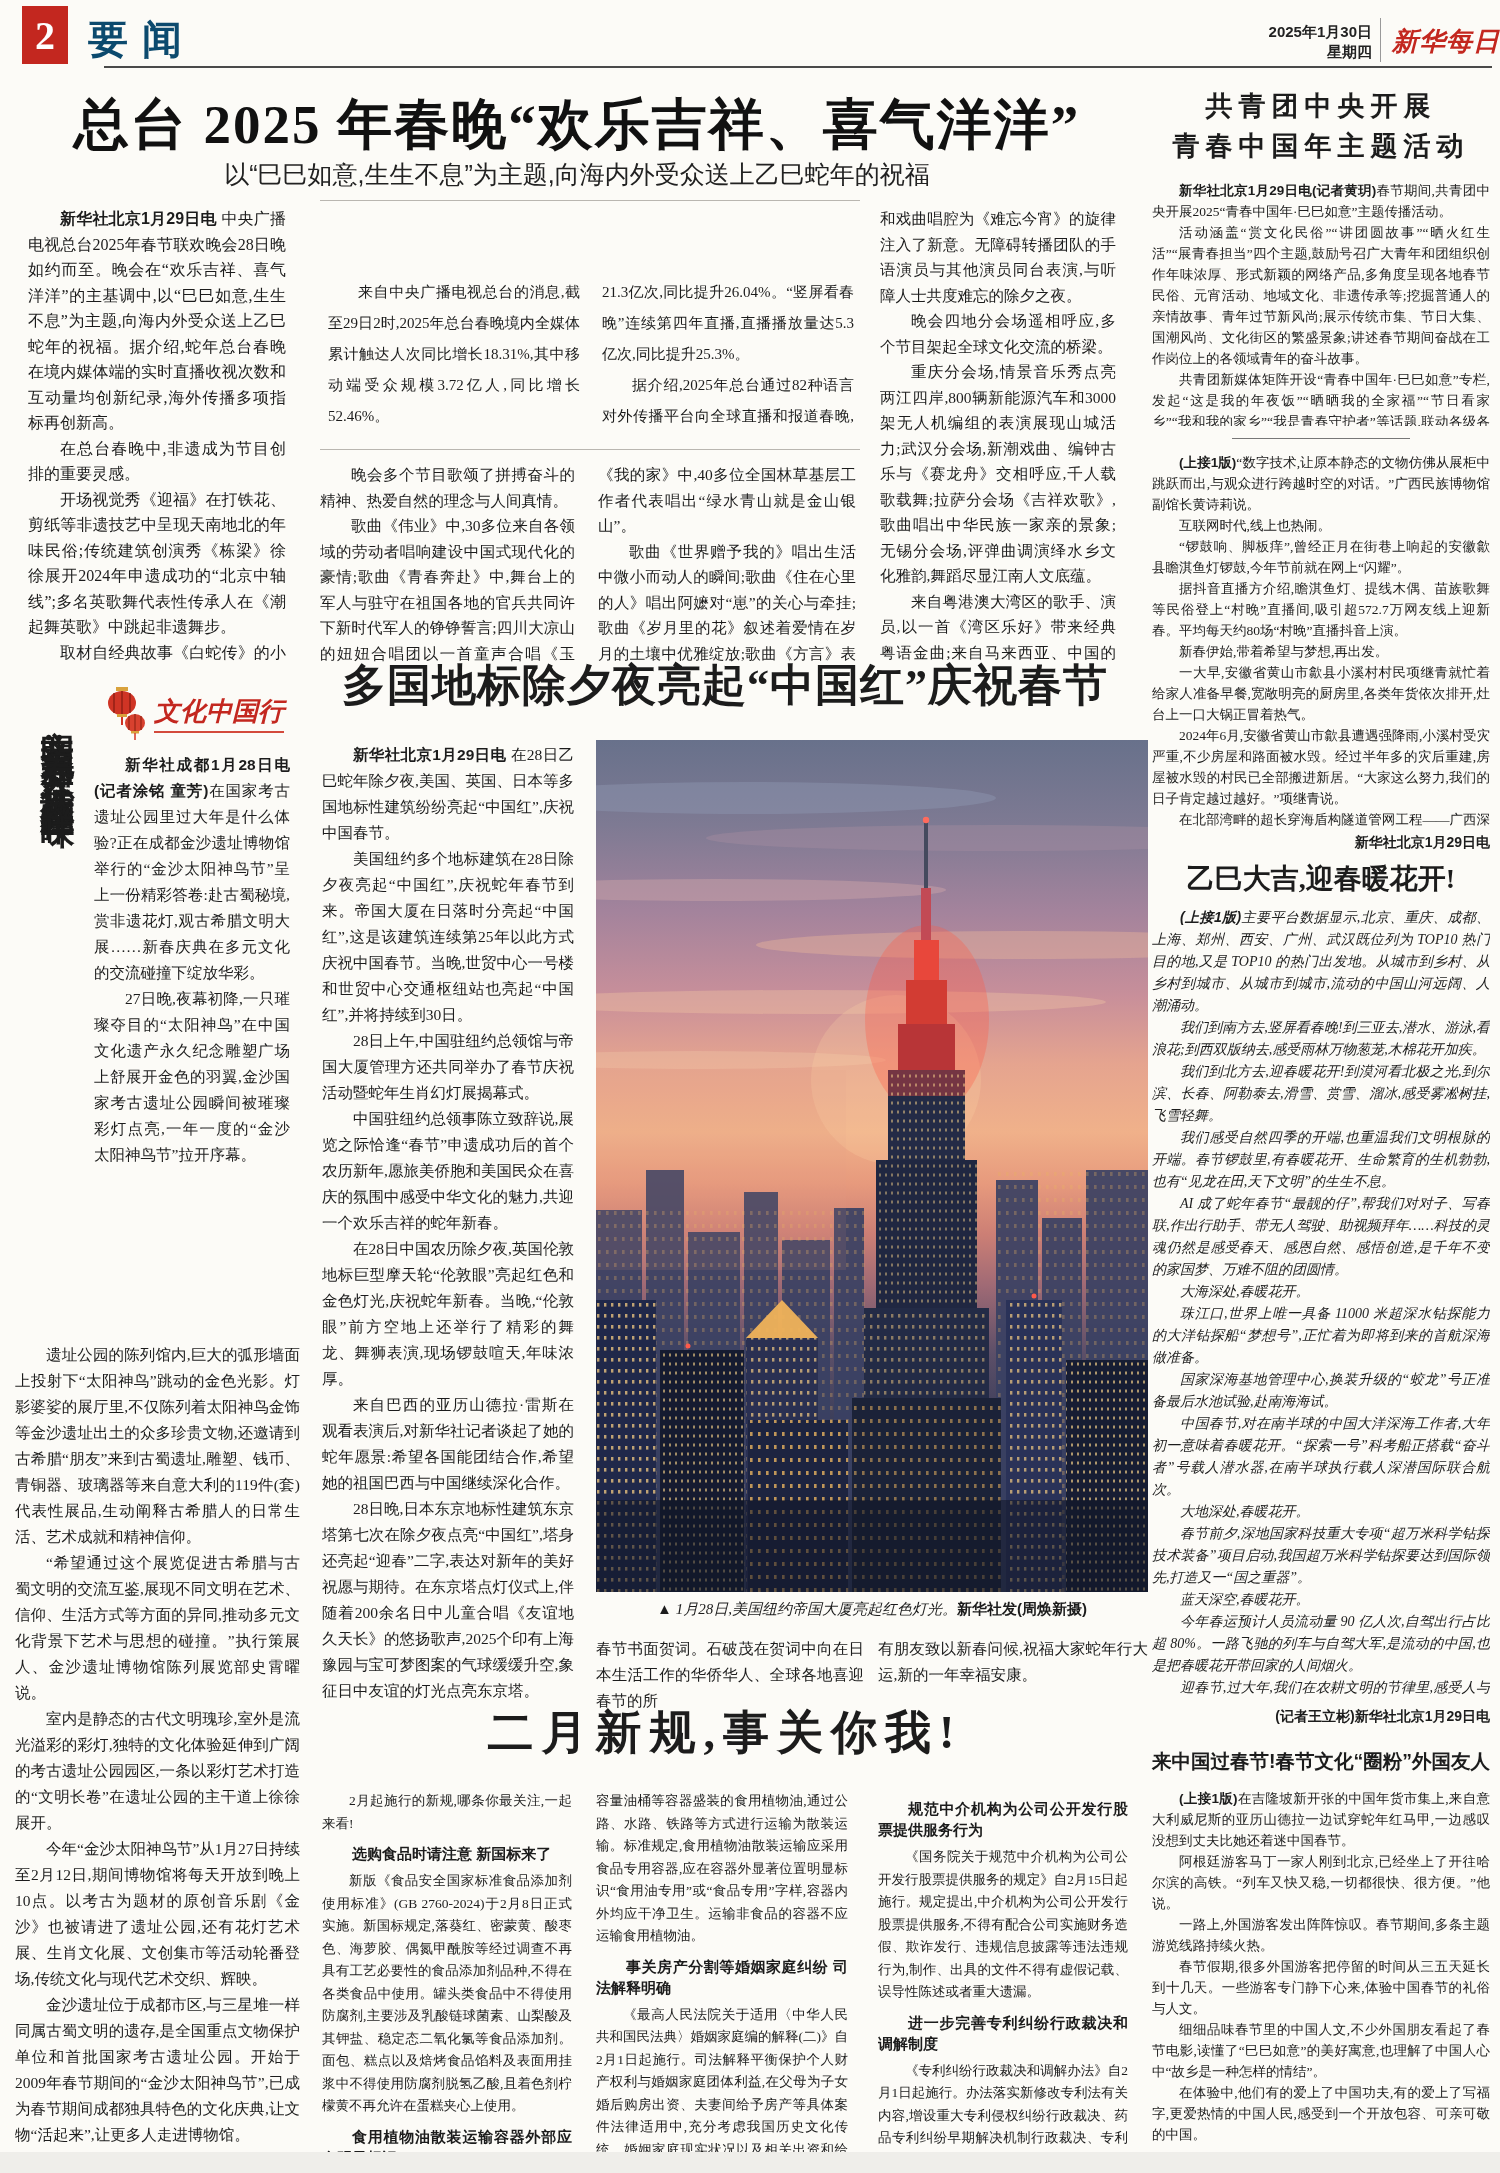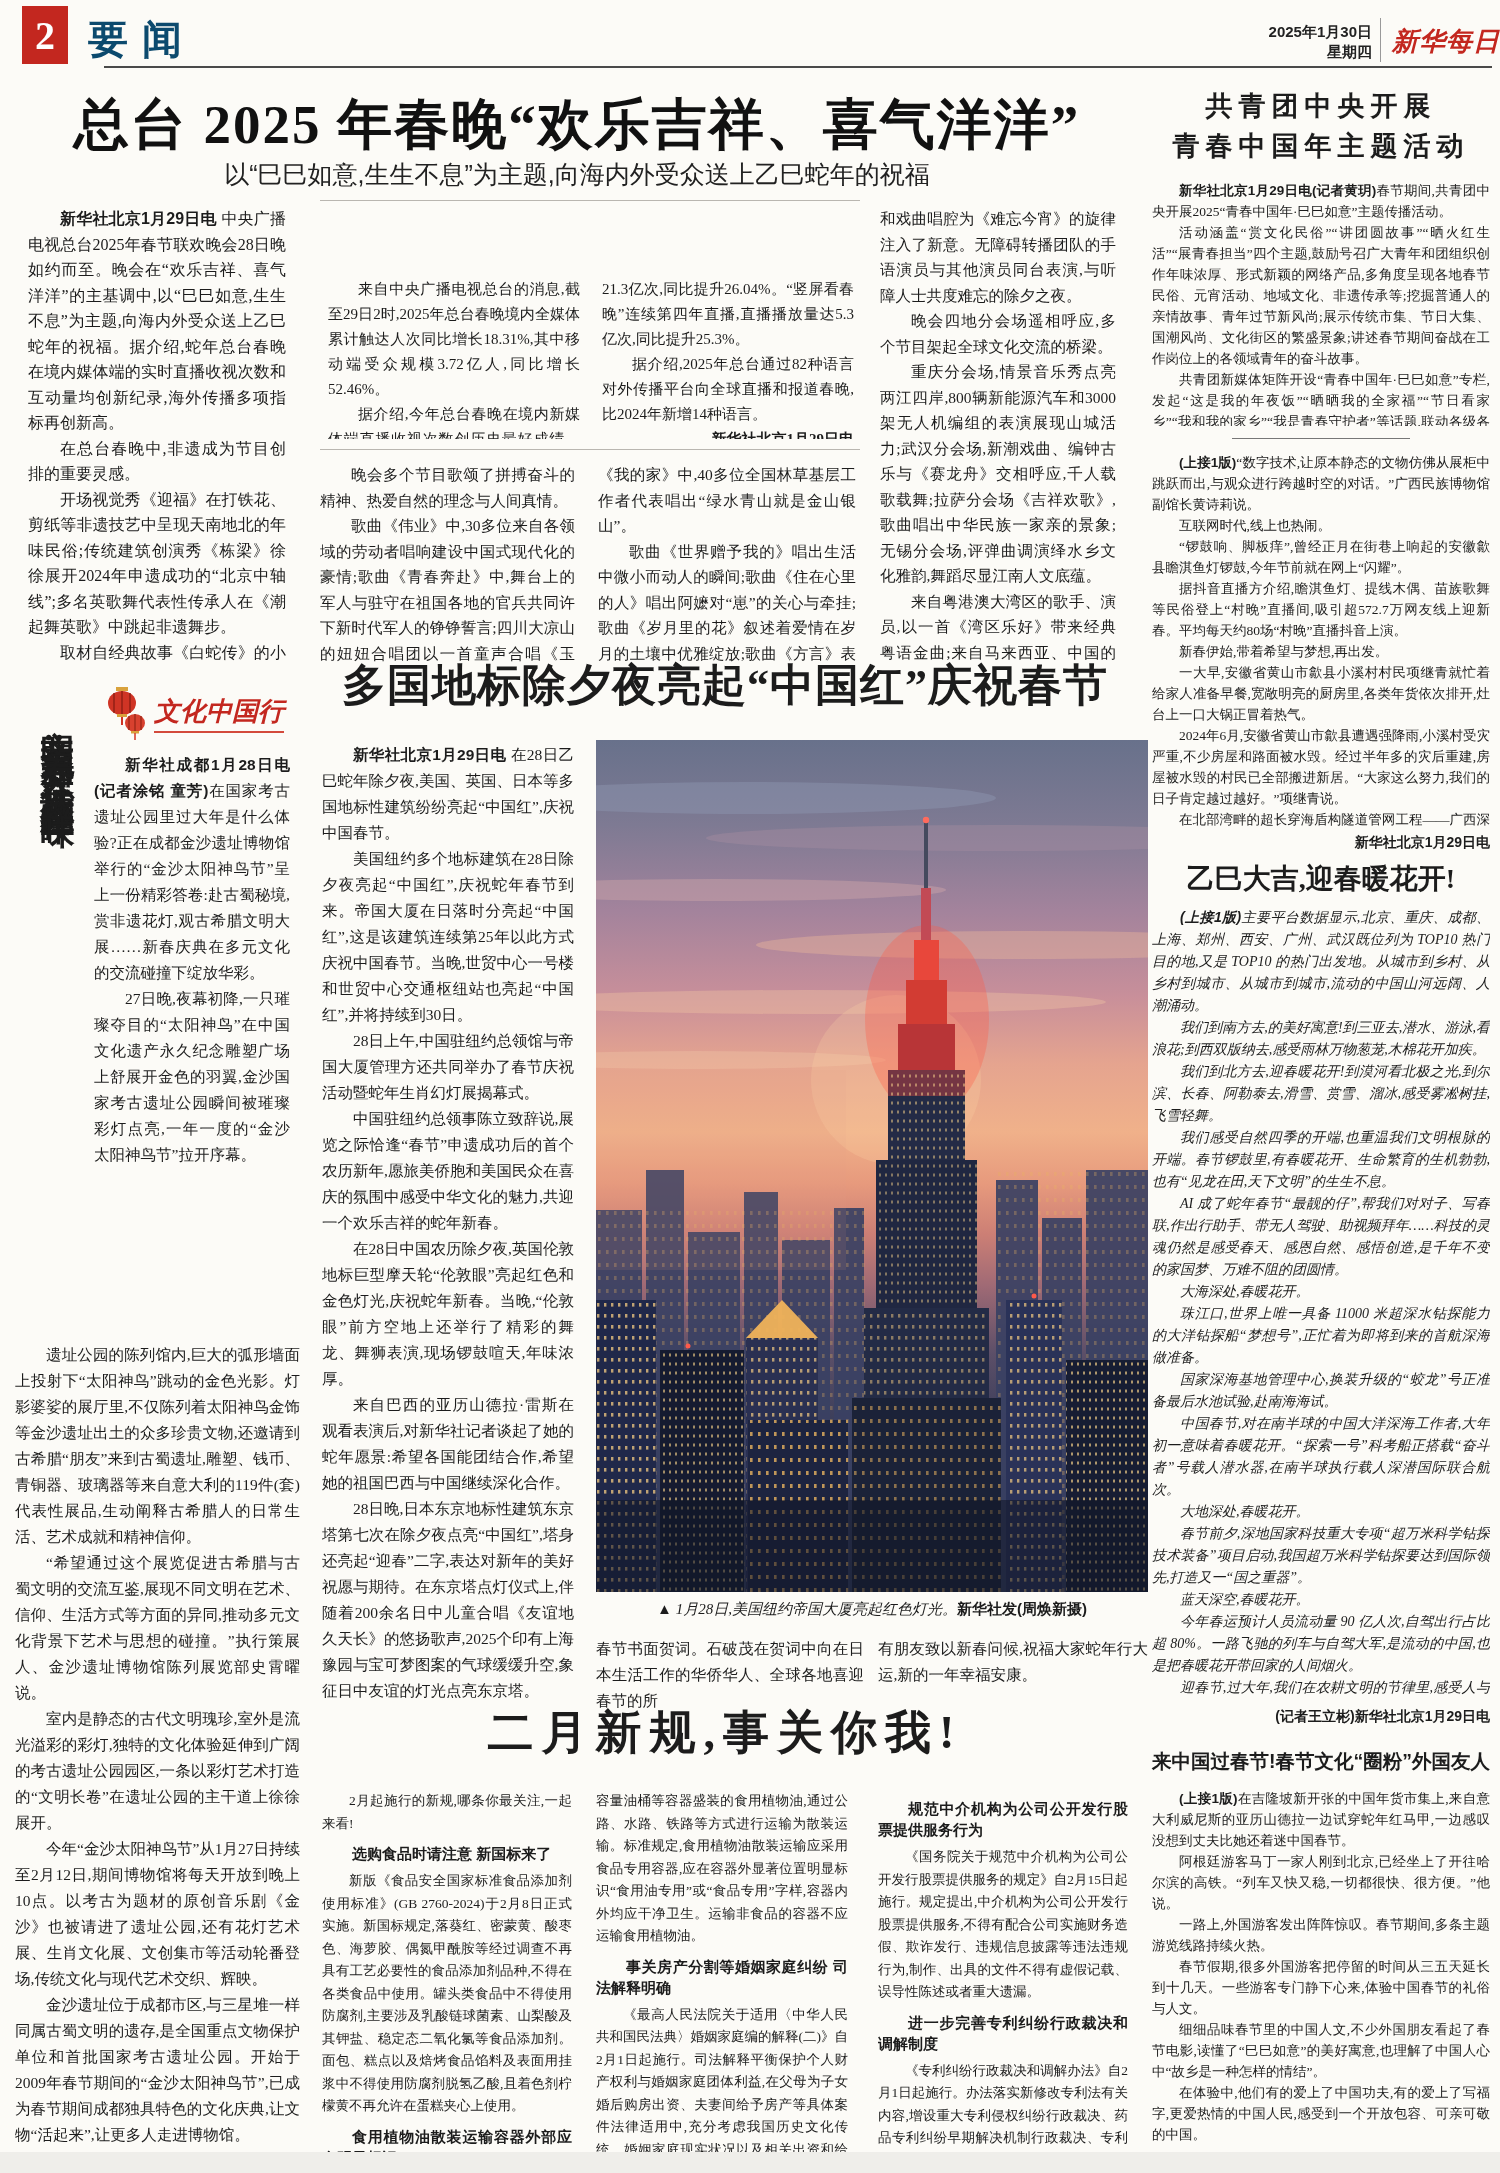--- a/index.html
+++ b/index.html
@@ -30,21 +30,21 @@
                 font-family:"Liberation Sans",sans-serif;color:#222;}
   .lead-col{font-size:16px;line-height:25.5px;}
   #lead-c1{left:28px;top:206px;width:258px;height:460px;}
   #lead-c2{left:320px;top:462px;width:255px;height:204px;font-size:15.5px;line-height:25.5px;}
   #lead-c3{left:598px;top:462px;width:258px;height:204px;font-size:15.5px;line-height:25.5px;}
   #lead-c4{left:880px;top:206px;width:236px;height:460px;font-size:15.5px;line-height:25.5px;}
   
   #box-art{left:320px;top:200px;width:540px;height:248px;border-top:1px solid #b9b6b0;border-bottom:1px solid #b9b6b0;}
   #box-headline{position:absolute;left:0;top:16px;width:540px;text-align:center;
                 font-size:33px;font-weight:bold;letter-spacing:3px;}
-  .box-col{position:absolute;top:76px;width:252px;height:162px;font-size:15px;line-height:25px;overflow:hidden;}
+  .box-col{position:absolute;top:76px;width:252px;height:162px;font-size:15px;line-height:31px;overflow:hidden;}
   #box-ca{left:8px;} #box-cb{left:282px;}
   
   .rail{left:1152px;width:338px;font-size:13.5px;line-height:21px;}
   #youth-headline{left:1152px;top:86px;width:338px;text-align:center;font-size:27px;
                   font-weight:bold;line-height:40px;letter-spacing:6px;}
   #youth-body{top:180px;height:246px;}
   #rail-div{left:1232px;top:438px;width:178px;height:1px;background:#777;}
   #cont1-body{top:452px;height:378px;}
   #cont1-byline{top:832px;text-align:right;font-family:"Liberation Sans",sans-serif;font-weight:bold;font-size:14px;}
   #essay-headline{left:1152px;top:860px;width:338px;text-align:center;font-size:28px;font-weight:bold;}
@@ -150,21 +150,21 @@
       <p>新春伊始,带着希望与梦想,再出发。</p>
       <p>一大早,安徽省黄山市歙县小溪村村民项继青就忙着给家人准备早餐,宽敞明亮的厨房里,各类年货依次排开,灶台上一口大锅正冒着热气。</p>
       <p>2024年6月,安徽省黄山市歙县遭遇强降雨,小溪村受灾严重,不少房屋和路面被水毁。经过半年多的灾后重建,房屋被水毁的村民已全部搬进新居。“大家这么努力,我们的日子肯定越过越好。”项继青说。</p>
       <p>在北部湾畔的超长穿海盾构隧道管网工程——广西深海管网项目现场,中建五局上百名工程人员正在坚持施工。控制室内,盾构司机何晓波紧盯压力、扭矩等数据,操控着“龙腾号”泥水盾构机的推进速度、刀盘转速、掘进姿态。</p>
     </div>
   <div class="abs rail" id="cont1-byline">新华社北京1月29日电</div>
 
   <div class="abs" id="essay-headline">乙巳大吉,迎春暖花开!</div>
   <div class="abs rail body-txt clip" id="essay-body">
       <p><b>(上接1版)</b>主要平台数据显示,北京、重庆、成都、上海、郑州、西安、广州、武汉既位列为 TOP10 热门目的地,又是 TOP10 的热门出发地。从城市到乡村、从乡村到城市、从城市到城市,流动的中国山河远阔、人潮涌动。</p>
-      <p>我们到南方去,的美好寓意!到三亚去,潜水、游泳,看浪花;到西双版纳去,感受雨林万物葱茏,木棉花开加疾。</p>
+      <p>我们到南方去,竖屏看春晚!到三亚去,潜水、游泳,看浪花;到西双版纳去,感受雨林万物葱茏,木棉花开加疾。</p>
       <p>我们到北方去,迎春暖花开!到漠河看北极之光,到尔滨、长春、阿勒泰去,滑雪、赏雪、溜冰,感受雾凇树挂,飞雪轻舞。</p>
       <p>我们感受自然四季的开端,也重温我们文明根脉的开端。春节锣鼓里,有春暖花开、生命繁育的生机勃勃,也有“见龙在田,天下文明”的生生不息。</p>
       <p>AI 成了蛇年春节“最靓的仔”,帮我们对对子、写春联,作出行助手、带无人驾驶、助视频拜年……科技的灵魂仍然是感受春天、感恩自然、感悟创造,是千年不变的家国梦、万难不阻的团圆情。</p>
       <p>大海深处,春暖花开。</p>
       <p>珠江口,世界上唯一具备 11000 米超深水钻探能力的大洋钻探船“梦想号”,正忙着为即将到来的首航深海做准备。</p>
       <p>国家深海基地管理中心,换装升级的“蛟龙”号正准备最后水池试验,赴南海海试。</p>
       <p>中国春节,对在南半球的中国大洋深海工作者,大年初一意味着春暖花开。“探索一号”科考船正搭载“奋斗者”号载人潜水器,在南半球执行载人深潜国际联合航次。</p>
       <p>大地深处,春暖花开。</p>
       <p>春节前夕,深地国家科技重大专项“超万米科学钻探技术装备”项目启动,我国超万米科学钻探要达到国际领先,打造又一“国之重器”。</p>
       <p>蓝天深空,春暖花开。</p>

